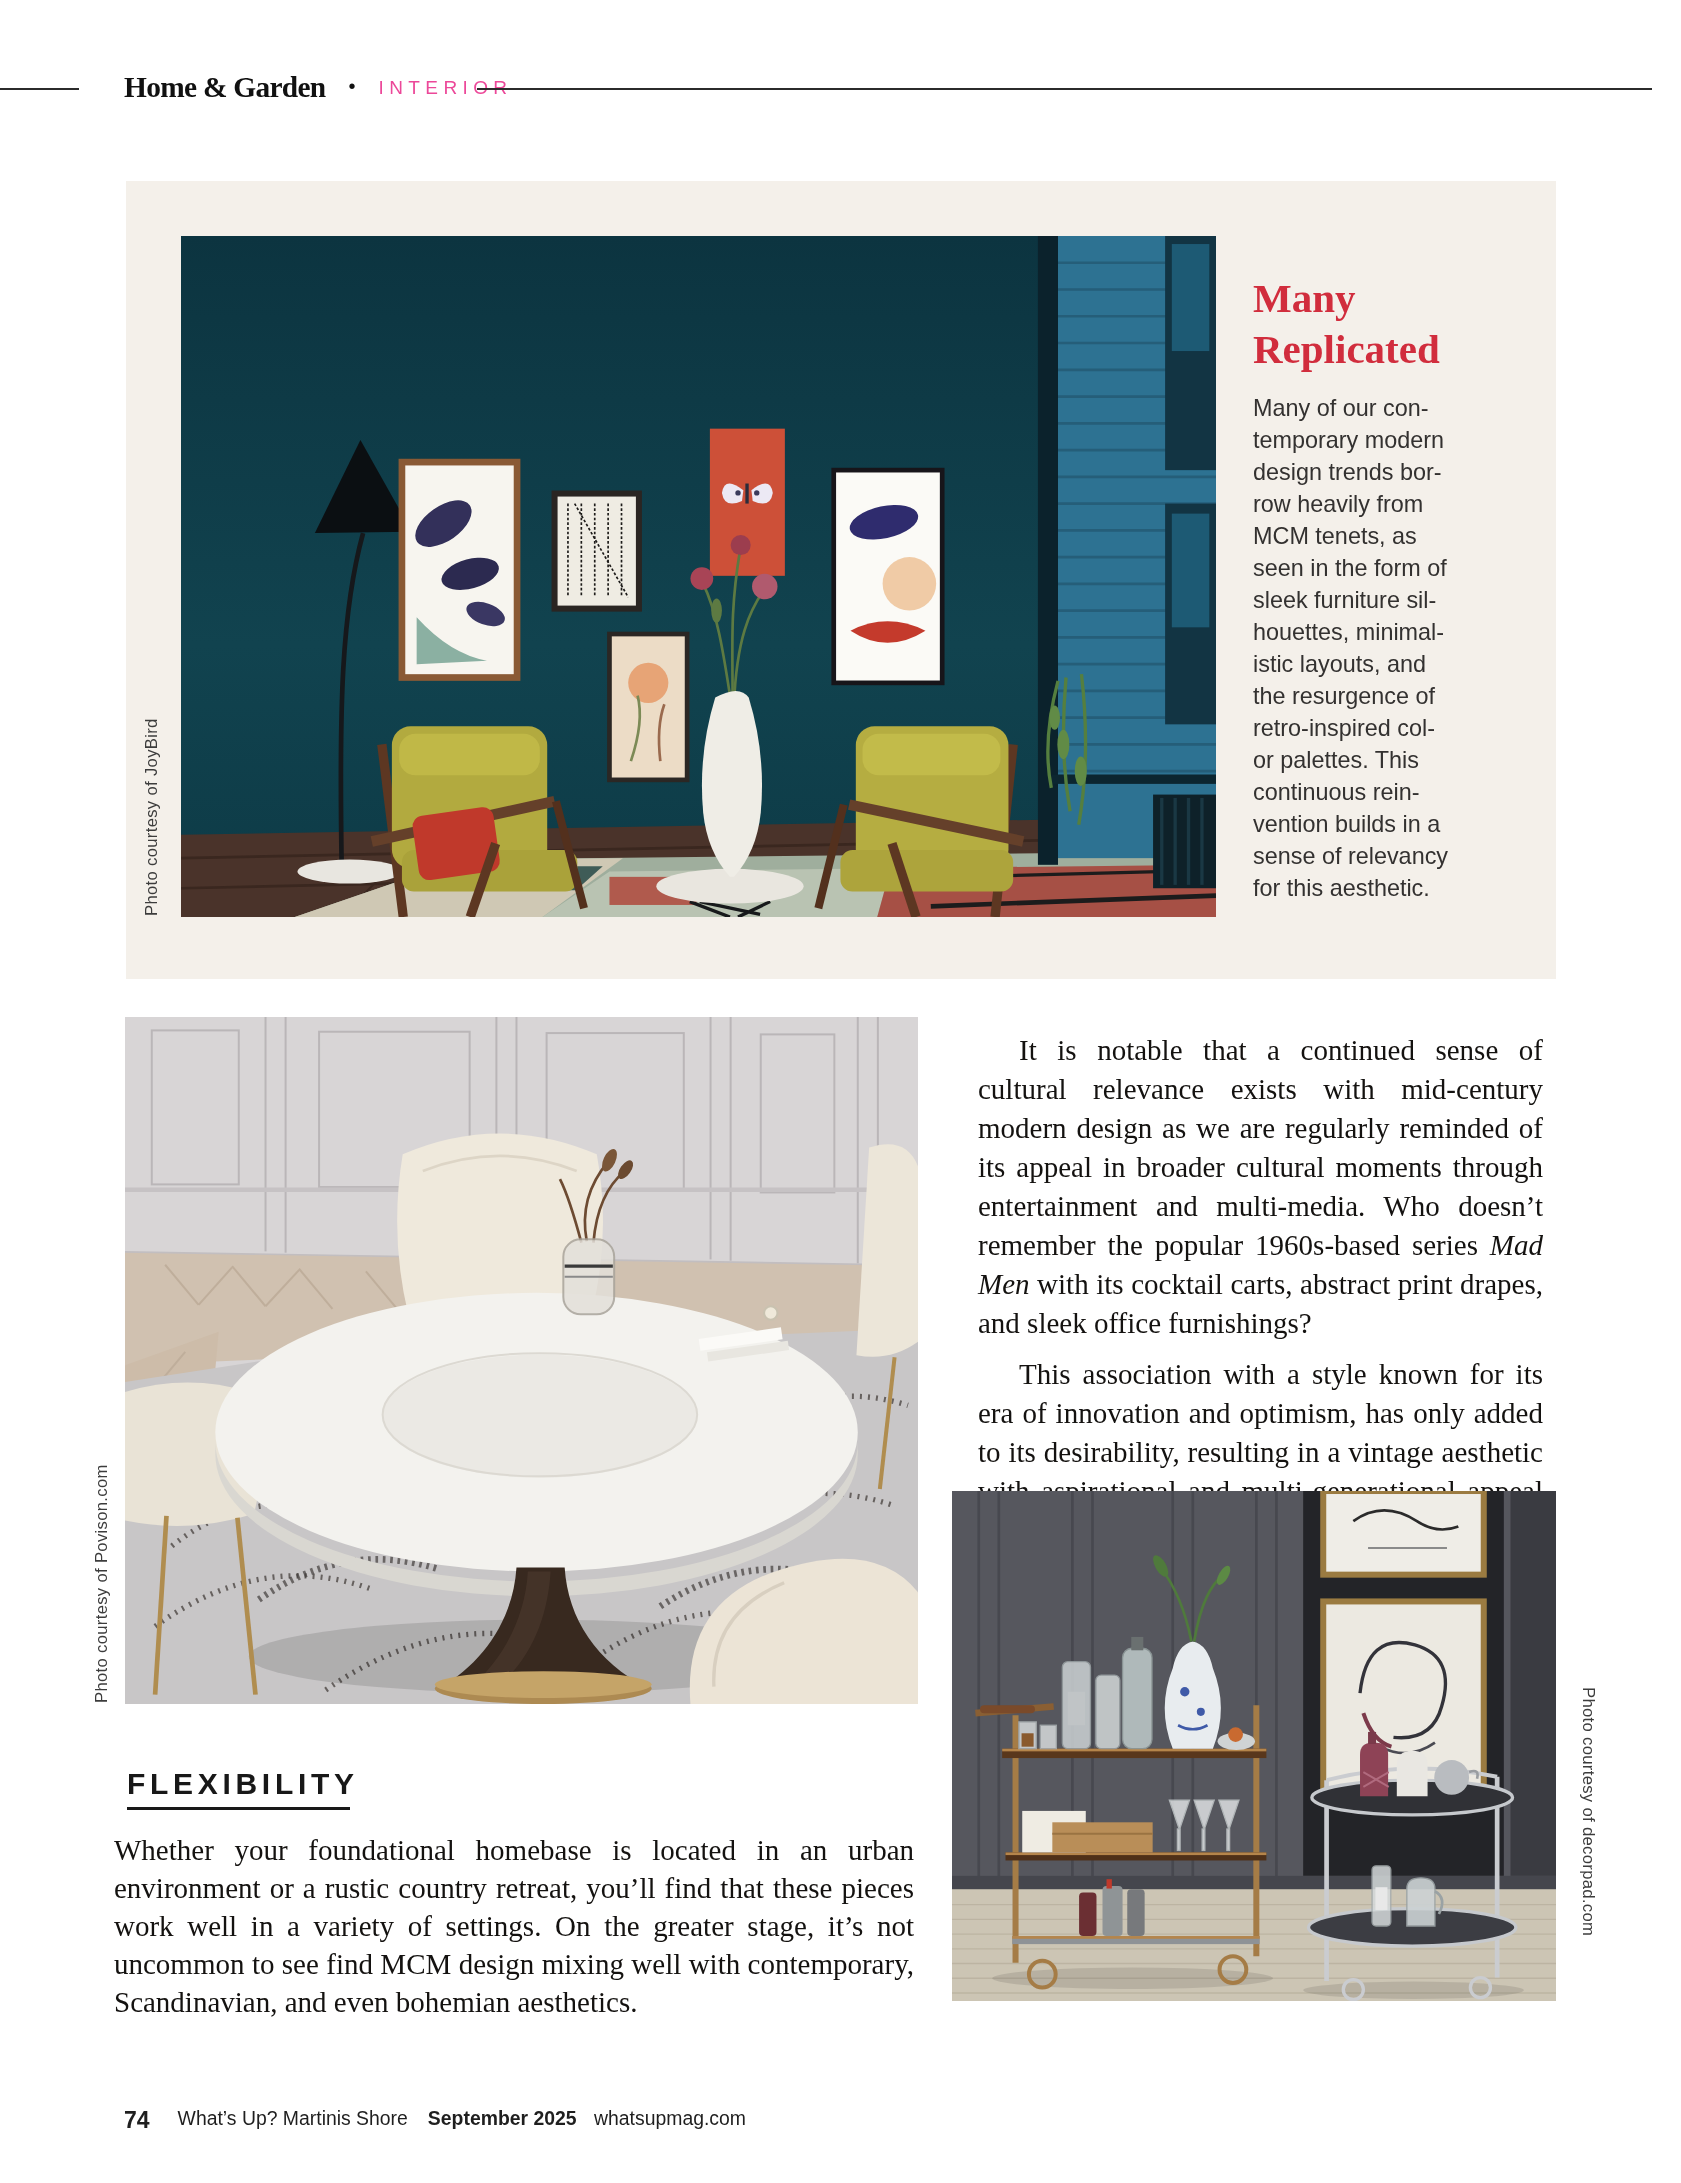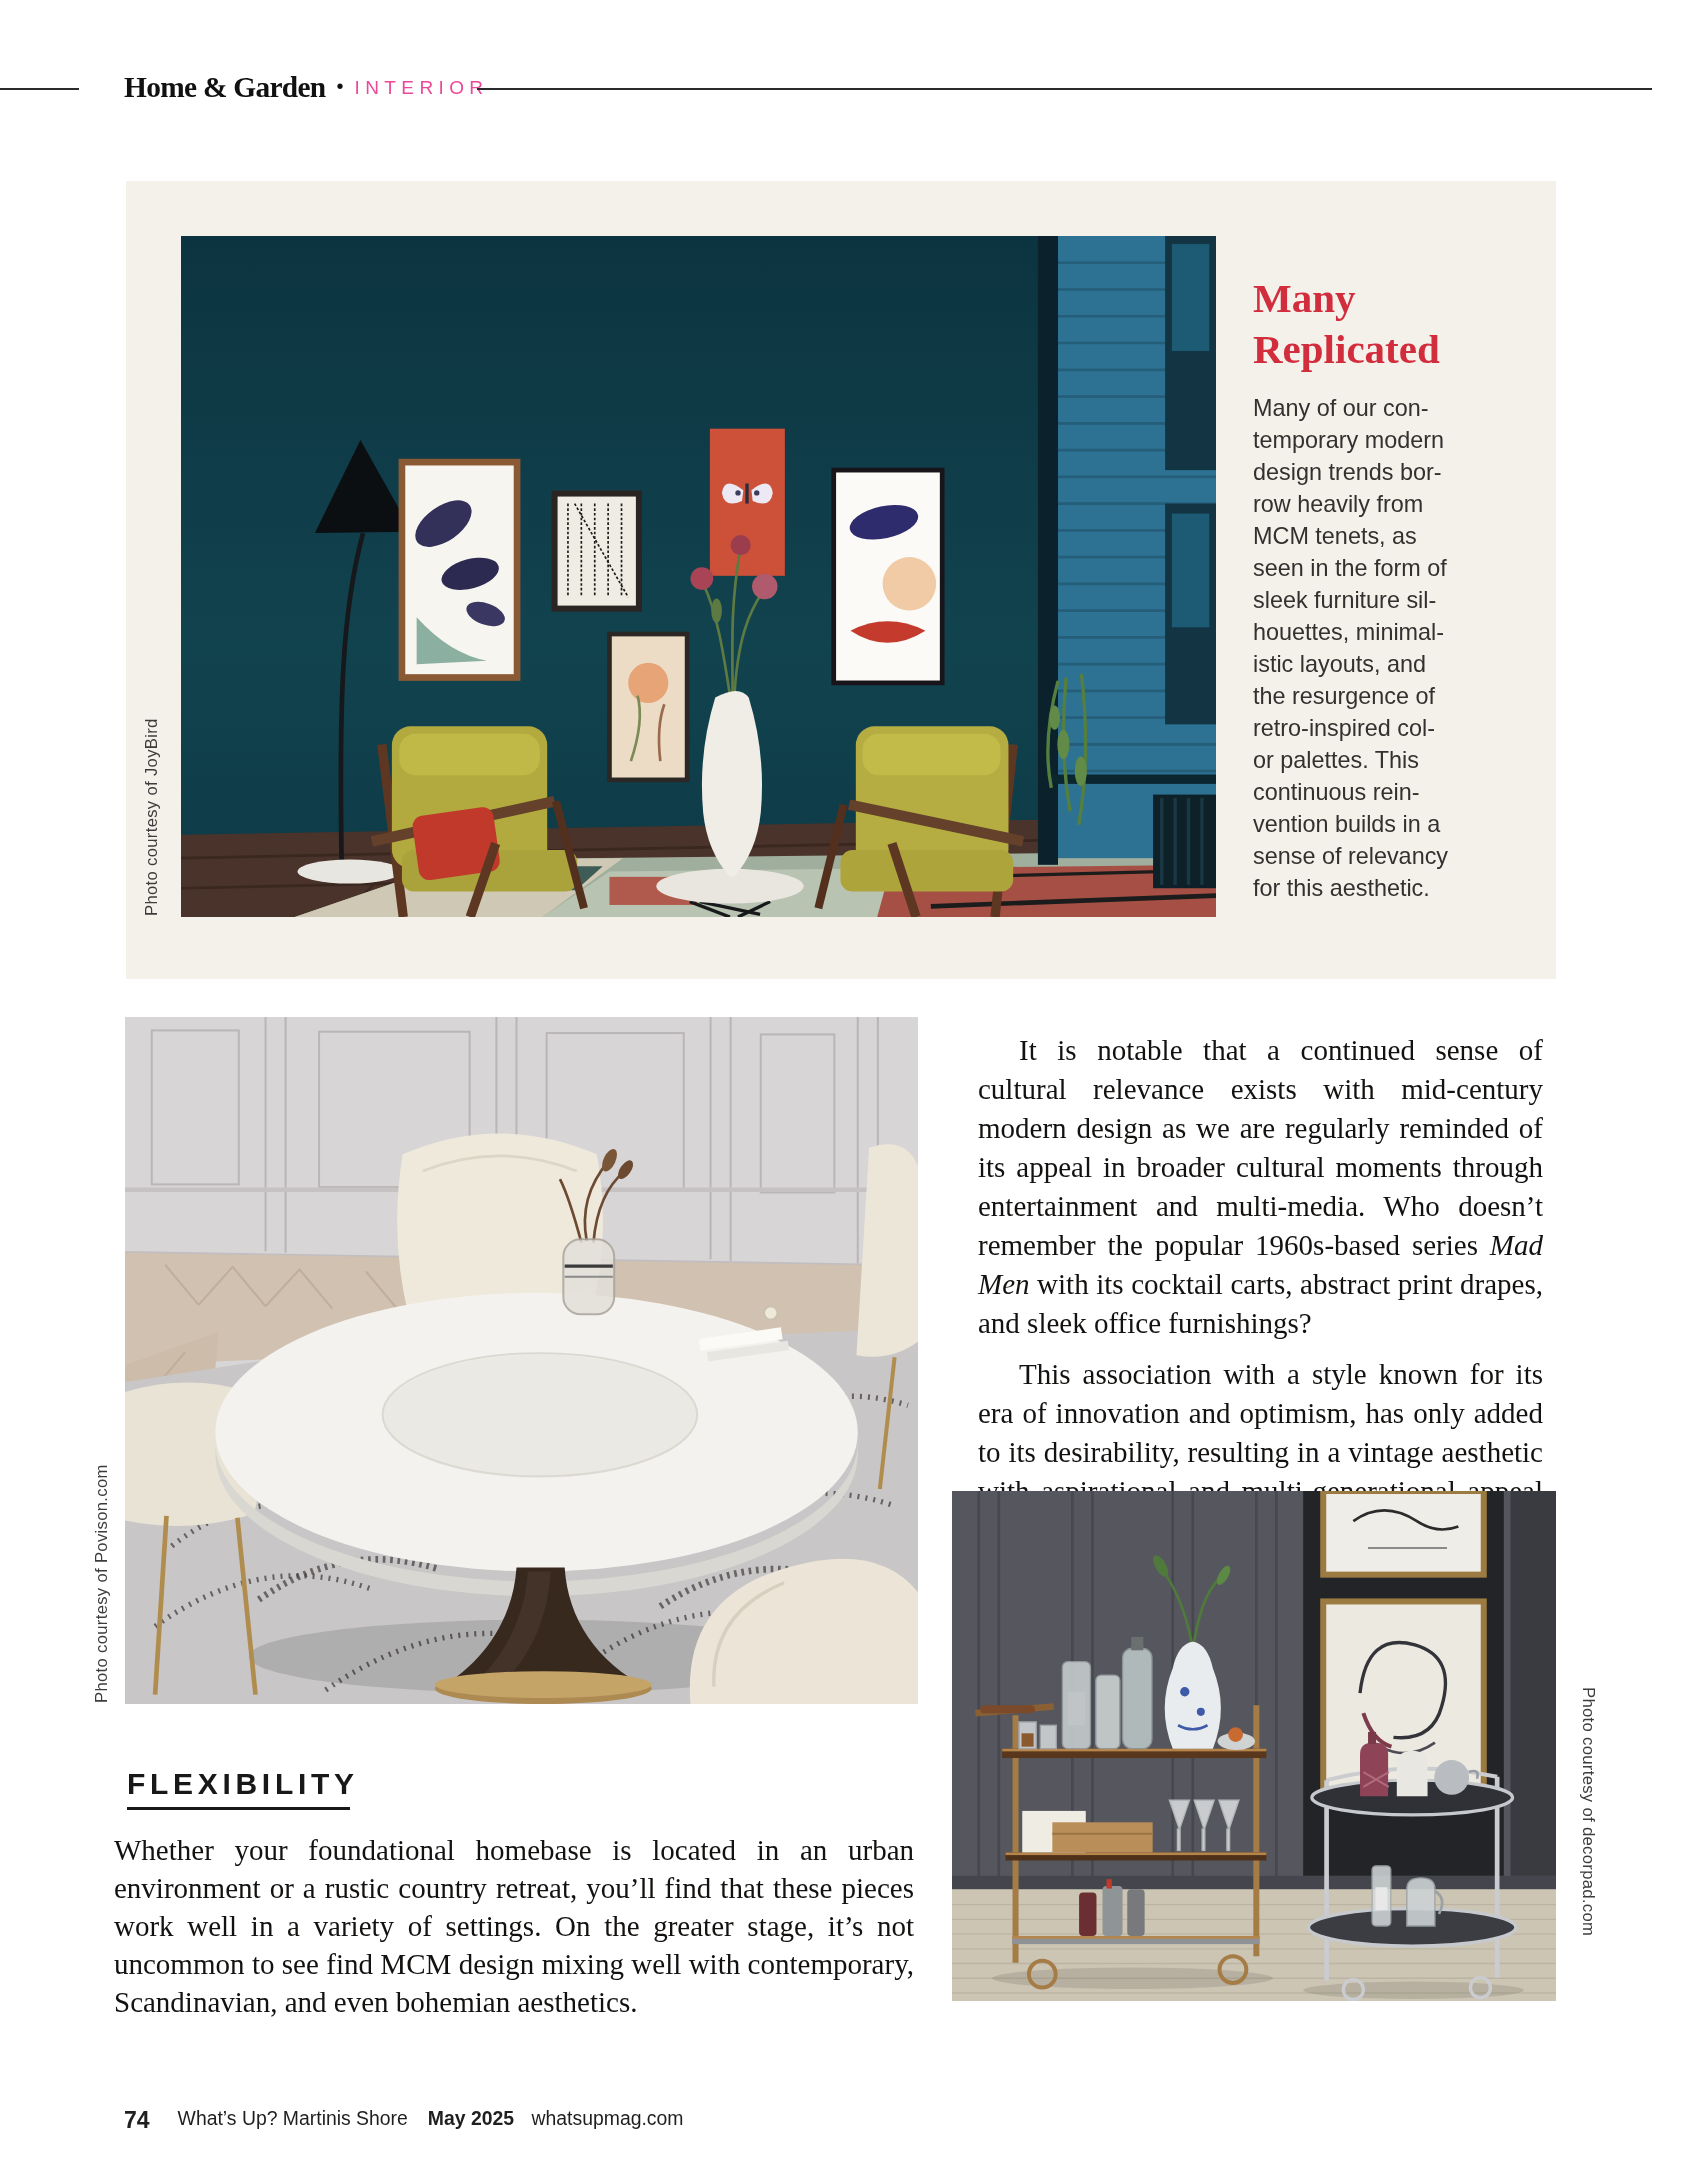--- a/index.html
+++ b/index.html
@@ -3,21 +3,21 @@
 <meta charset="utf-8">
 <style>
   html,body{margin:0;padding:0;background:#ffffff;}
   .page{position:relative;width:1681px;height:2183px;background:#ffffff;overflow:hidden;
         font-family:"Liberation Sans","DejaVu Sans",sans-serif;color:#161412;}
 
   
   .hrule{position:absolute;height:2px;background:#2b2b2b;}
   .hrule-left{left:0;top:88px;width:79px;}
   .hrule-right{left:477px;top:88px;width:1175px;}
-  .header-row{position:absolute;left:124px;top:66px;height:43px;display:flex;align-items:center;gap:11px;}
+  .header-row{position:absolute;left:124px;top:66px;height:43px;display:flex;align-items:center;gap:23px;}
   .hg{font-family:"Liberation Serif","DejaVu Serif",serif;font-weight:bold;font-size:29.4px;letter-spacing:-0.7px;color:#111;}
   .hdot{font-size:20px;color:#111;transform:translateY(-1.3px);}
   .hcat{font-size:19px;font-weight:normal;letter-spacing:5.4px;color:#ec4899;}
 
   
   .beige-panel{position:absolute;left:126px;top:181px;width:1430px;height:798px;background:#f4f0ea;}
   .photo{position:absolute;overflow:hidden;}
   .photo svg{display:block;width:100%;height:100%;}
   .photo-living{left:181px;top:236px;width:1035px;height:681px;}
   .photo-dining{left:125px;top:1017px;width:793px;height:687px;}
@@ -481,18 +481,18 @@
   </div>
   <div class="credit credit-down credit-decorpad">Photo courtesy of decorpad.com</div>
 
   <div class="flex-head">FLEXIBILITY</div>
   <div class="flex-rule"></div>
   <div class="flex-body">Whether your foundational homebase is located in an urban environment or a rustic country retreat, you’ll find that these pieces work well in a variety of settings. On the greater stage, it’s not uncommon to see find MCM design mixing well with contemporary, Scandinavian, and even bohemian aesthetics.</div>
 
   <div class="footer">
     <span class="fnum">74</span>
     <span class="fmag">What’s Up? Martinis Shore</span>
-    <span class="fissue">May 2025</span>
+    <span class="fissue">September 2025</span>
     <span class="fsite">whatsupmag.com</span>
   </div>
 
 </div>
 
 
 </body></html>

